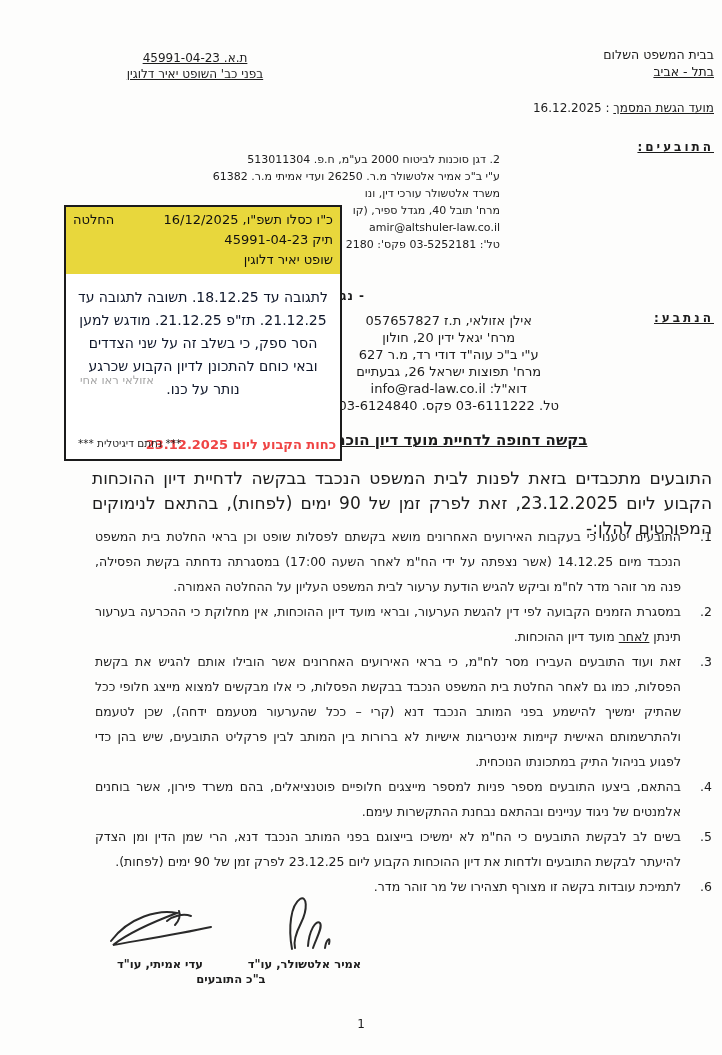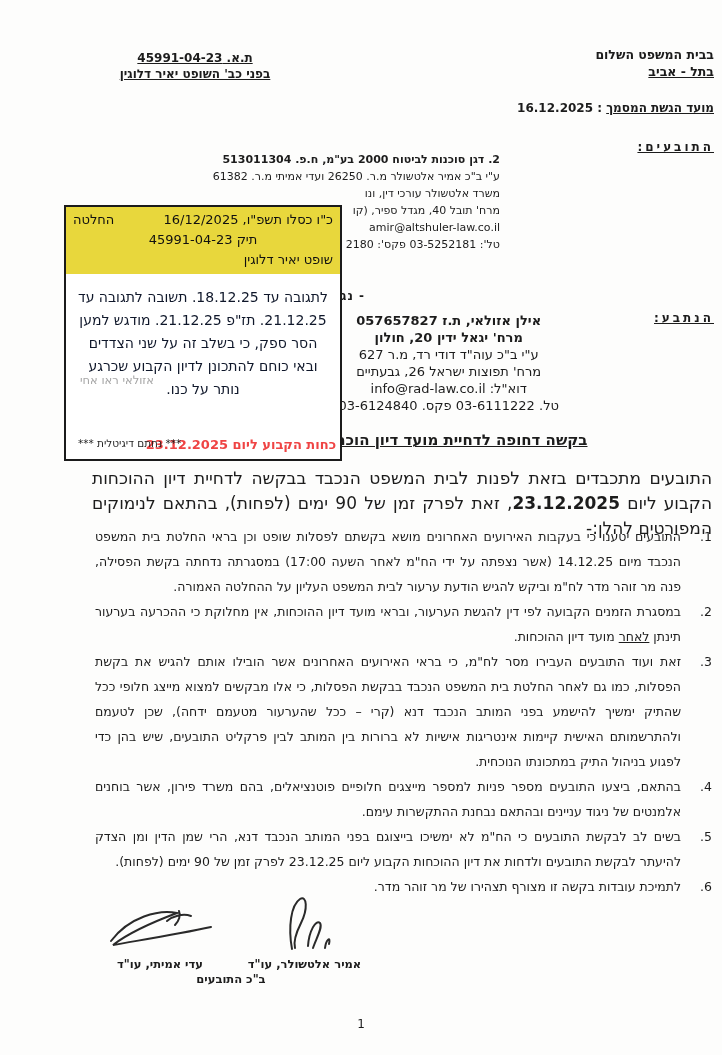--- a/index.html
+++ b/index.html
@@ -2,42 +2,42 @@
 <html lang="he" dir="rtl"><head>
 <meta charset="utf-8">
 <style>
   html,body{margin:0;padding:0;background:#ececec;}
   .page{
     position:relative;width:722px;height:1055px;margin:0 auto;
     background:#fdfdfc;color:#1c1c1c;direction:rtl;
     font-family:"DejaVu Sans",sans-serif;overflow:hidden;
     box-shadow:0 0 4px rgba(0,0,0,.25);
   }
-  .b{font-weight:bold}
+  .b{font-weight:normal}
   .u{text-decoration:underline}
 
   
   .hdr-right{position:absolute;top:46px;right:8px;text-align:right;font-size:12.5px;line-height:17px}
   .hdr-left{position:absolute;top:50px;left:95px;width:200px;text-align:center;font-size:12px;line-height:16px}
   .filing{position:absolute;top:101px;right:8px;font-size:12px}
 
   
   .party-label{position:absolute;right:8px;font-weight:bold;text-decoration:underline;letter-spacing:3px;font-size:12px}
   .plaintiffs-label{top:140px}
   .defendant-label{top:311px}
   .pblock{position:absolute;top:151px;right:222px;text-align:right;font-size:11px;line-height:17px;z-index:1}
   .dblock{position:absolute;top:312px;right:163px;text-align:center;font-size:13px;line-height:17px;z-index:1}
   .versus{position:absolute;top:289px;right:357px;font-weight:bold;font-size:12px;letter-spacing:1px;z-index:1}
 
   
   .stamp{position:absolute;top:205px;left:64px;width:278px;height:256px;background:#fff;
          border:2px solid #1b1b1b;box-sizing:border-box;z-index:5}
   .stamp-yellow{background:#e8d73c;padding:3px 7px 4px;font-size:13px;line-height:20px;color:#101010}
   .sy-row1{display:flex;justify-content:space-between}
-  .sy-row2{text-align:center}
+  .sy-row2{}
   .sy-row3{text-align:right}
   .stamp-body{padding:12px 9px 0;font-size:14px;line-height:23px;text-align:center;color:#0f172a}
   .stamp-bleed-name{position:absolute;top:166px;left:14px;color:#a6a6a6;font-size:11.5px;white-space:nowrap}
   .stamp-title-bleed{position:absolute;bottom:7px;right:4px;color:#ef4444;font-weight:bold;font-size:13px;white-space:nowrap}
   .stamp-signed{position:absolute;bottom:10px;left:12px;font-size:10.5px;color:#1d1d1d}
 
   
   .doc-title{position:absolute;top:431px;left:0;right:0;text-align:center;font-weight:bold;
              font-size:15px;text-decoration:underline;z-index:1}
   .intro{position:absolute;top:466px;right:10px;left:92px;font-size:17px;line-height:25px;text-align:justify}

